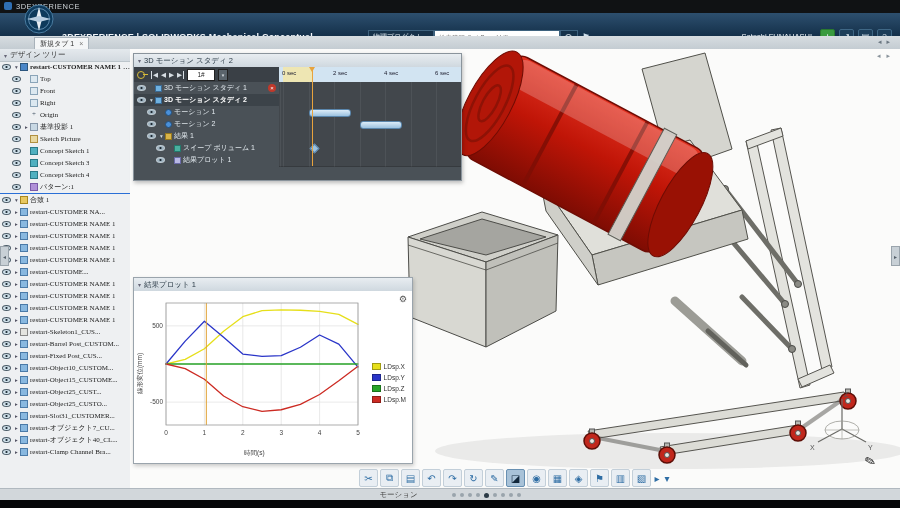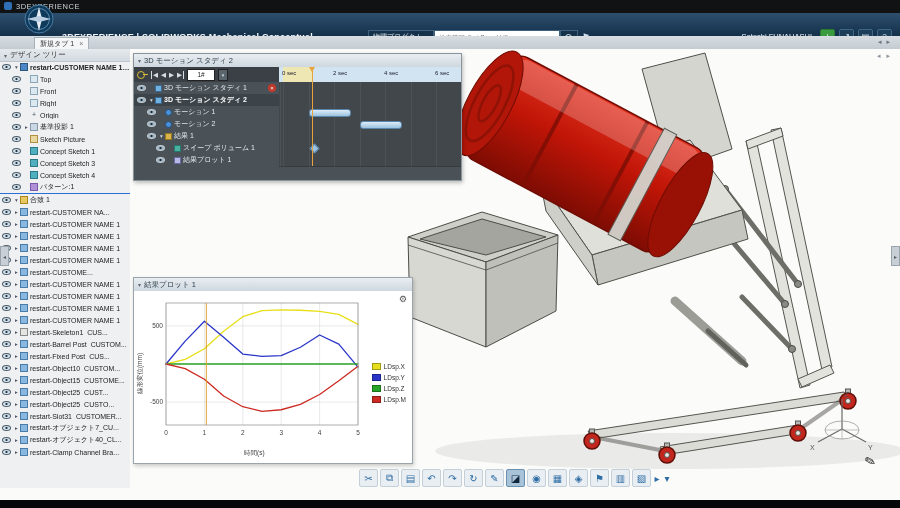--- a/index.html
+++ b/index.html
@@ -28,21 +28,21 @@
   .hicon{width:13px;height:13px;border:1px solid #3f6785;background:#1d3e59;color:#dfe8ef;font-size:8px;display:flex;align-items:center;justify-content:center;border-radius:2px;}
   .hicon.green{background:#3a9b3f;border-color:#2a7a2f;font-weight:bold;}
 
   
   #tabbar{position:absolute;left:0;top:36px;width:900px;height:13px;background:linear-gradient(#d7dde1,#c4ccd2);border-bottom:1px solid #98a4ac;}
   #tab1{position:absolute;left:34px;top:1px;height:11px;background:#f4f6f7;border:1px solid #a8b2ba;border-bottom:none;font-size:7px;color:#333;display:flex;align-items:center;padding:0 5px;gap:5px;}
   #tab1 .tclose{color:#777;font-size:7px;}
   #tabbar .tb-arrows{position:absolute;right:10px;top:2px;font-size:7px;color:#6a7680;display:flex;gap:5px;}
 
   
-  #tree-panel{position:absolute;left:0;top:49px;width:130px;height:439px;background:#eef0f2;border-right:1px solid #a8b2ba;}
+  #tree-panel{position:absolute;left:0;top:49px;width:130px;height:439px;background:#eef0f2;border-right:1px solid #a8b2ba;font-family:Liberation Serif, serif;}
   #tree-header{height:12px;background:linear-gradient(#e4e9ed,#d3dae0);border-bottom:1px solid #bcc5cb;font-size:7.5px;color:#333;display:flex;align-items:center;padding-left:4px;gap:3px;}
   #tree-header .chev{font-size:6px;color:#667;}
   #tree-rows{position:absolute;left:0;top:12px;right:0;bottom:0;overflow:hidden;}
   .t-row{height:12px;display:flex;align-items:center;padding-left:2px;white-space:nowrap;}
   .t-row.i1{padding-left:12px;}
   .t-row.b .t-label{font-weight:bold;}
   .t-row.dropline{border-bottom:1px solid #2a6fd6;}
   .eye{width:7px;height:4px;border:1px solid #4a5a66;border-radius:50%;background:radial-gradient(circle,#22313c 0 1px,#cfe0ea 1.2px);flex:none;margin-right:2px;}
   .t-exp{width:7px;font-size:5.5px;color:#556;flex:none;text-align:center;}
   .t-ico{width:8px;height:8px;flex:none;margin-right:2px;box-sizing:border-box;font-size:7px;line-height:7px;text-align:center;color:#456;}
@@ -764,15 +764,30 @@
 
       <span class="tbi book"></span>
 
       <span class="tbi plotic"></span>
 
       <span class="tbi more"></span>
 
       <span class="tbi expand"></span>
     </div>
 
+  <div id="statusbar">
+    <span id="status-label">モーション</span>
+    <div id="dots">
+
+    <span class="dot"></span>
+        <span class="dot"></span>
+        <span class="dot"></span>
+        <span class="dot"></span>
+        <span class="dot on"></span>
+        <span class="dot"></span>
+        <span class="dot"></span>
+        <span class="dot"></span>
+        <span class="dot"></span>
+      </div>
+  </div>
   <div id="blackbar"></div>
 
 </div>
 
 </body></html>

